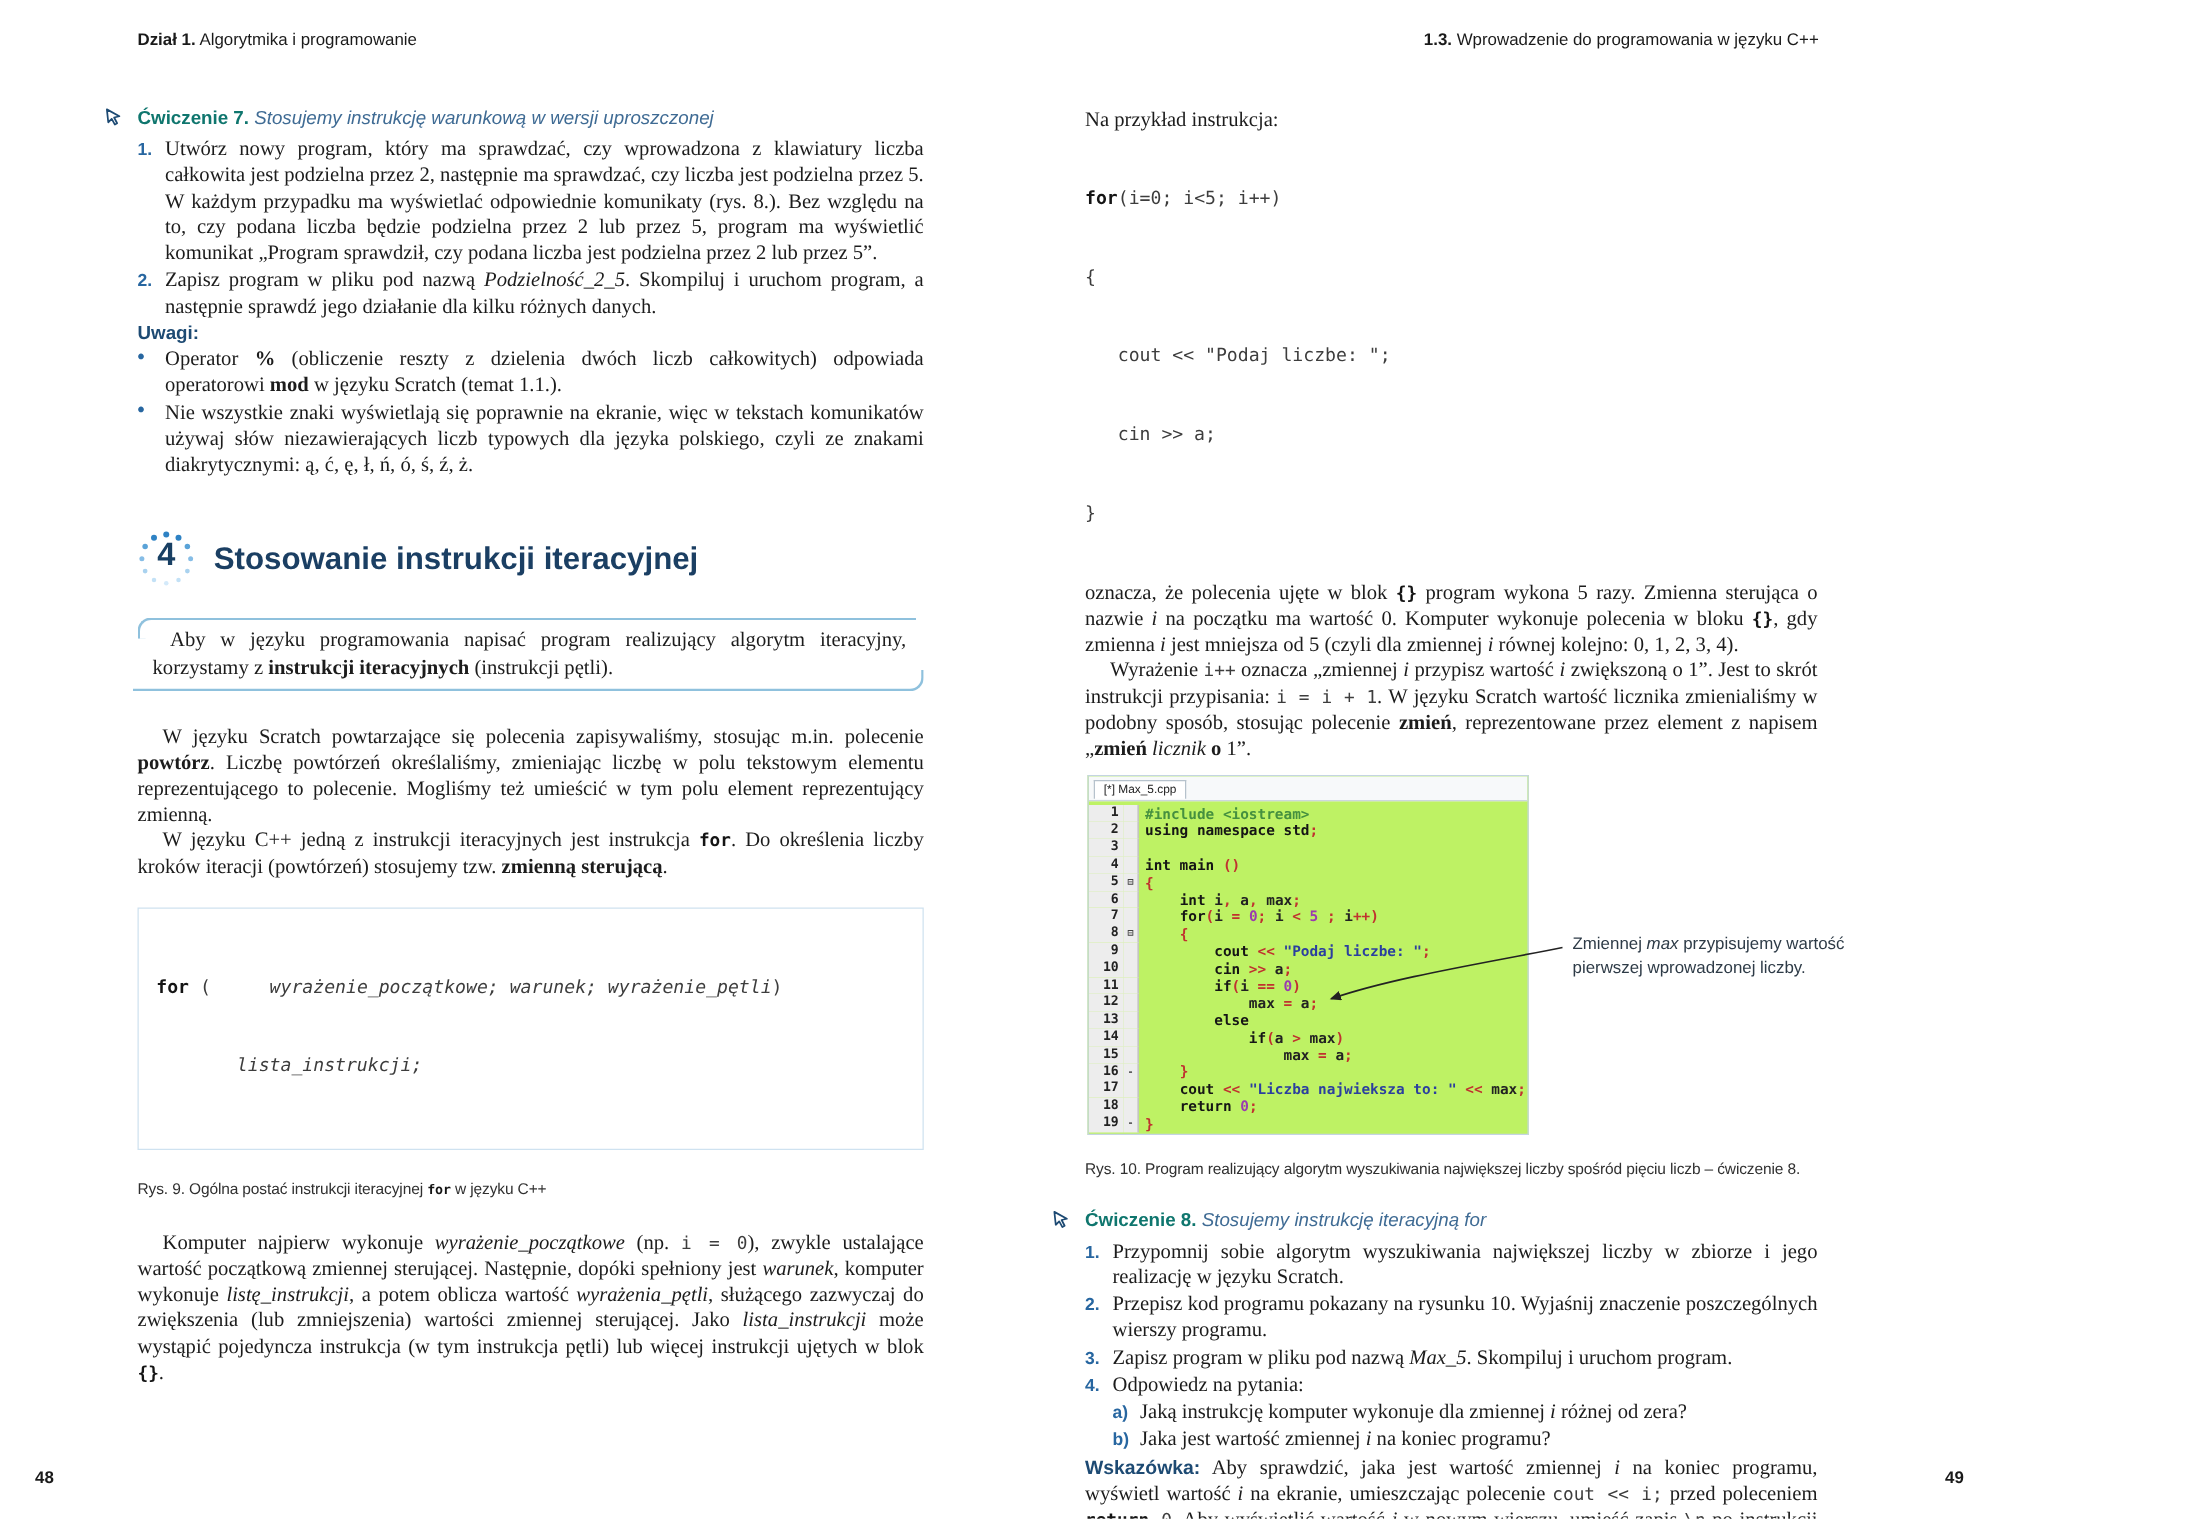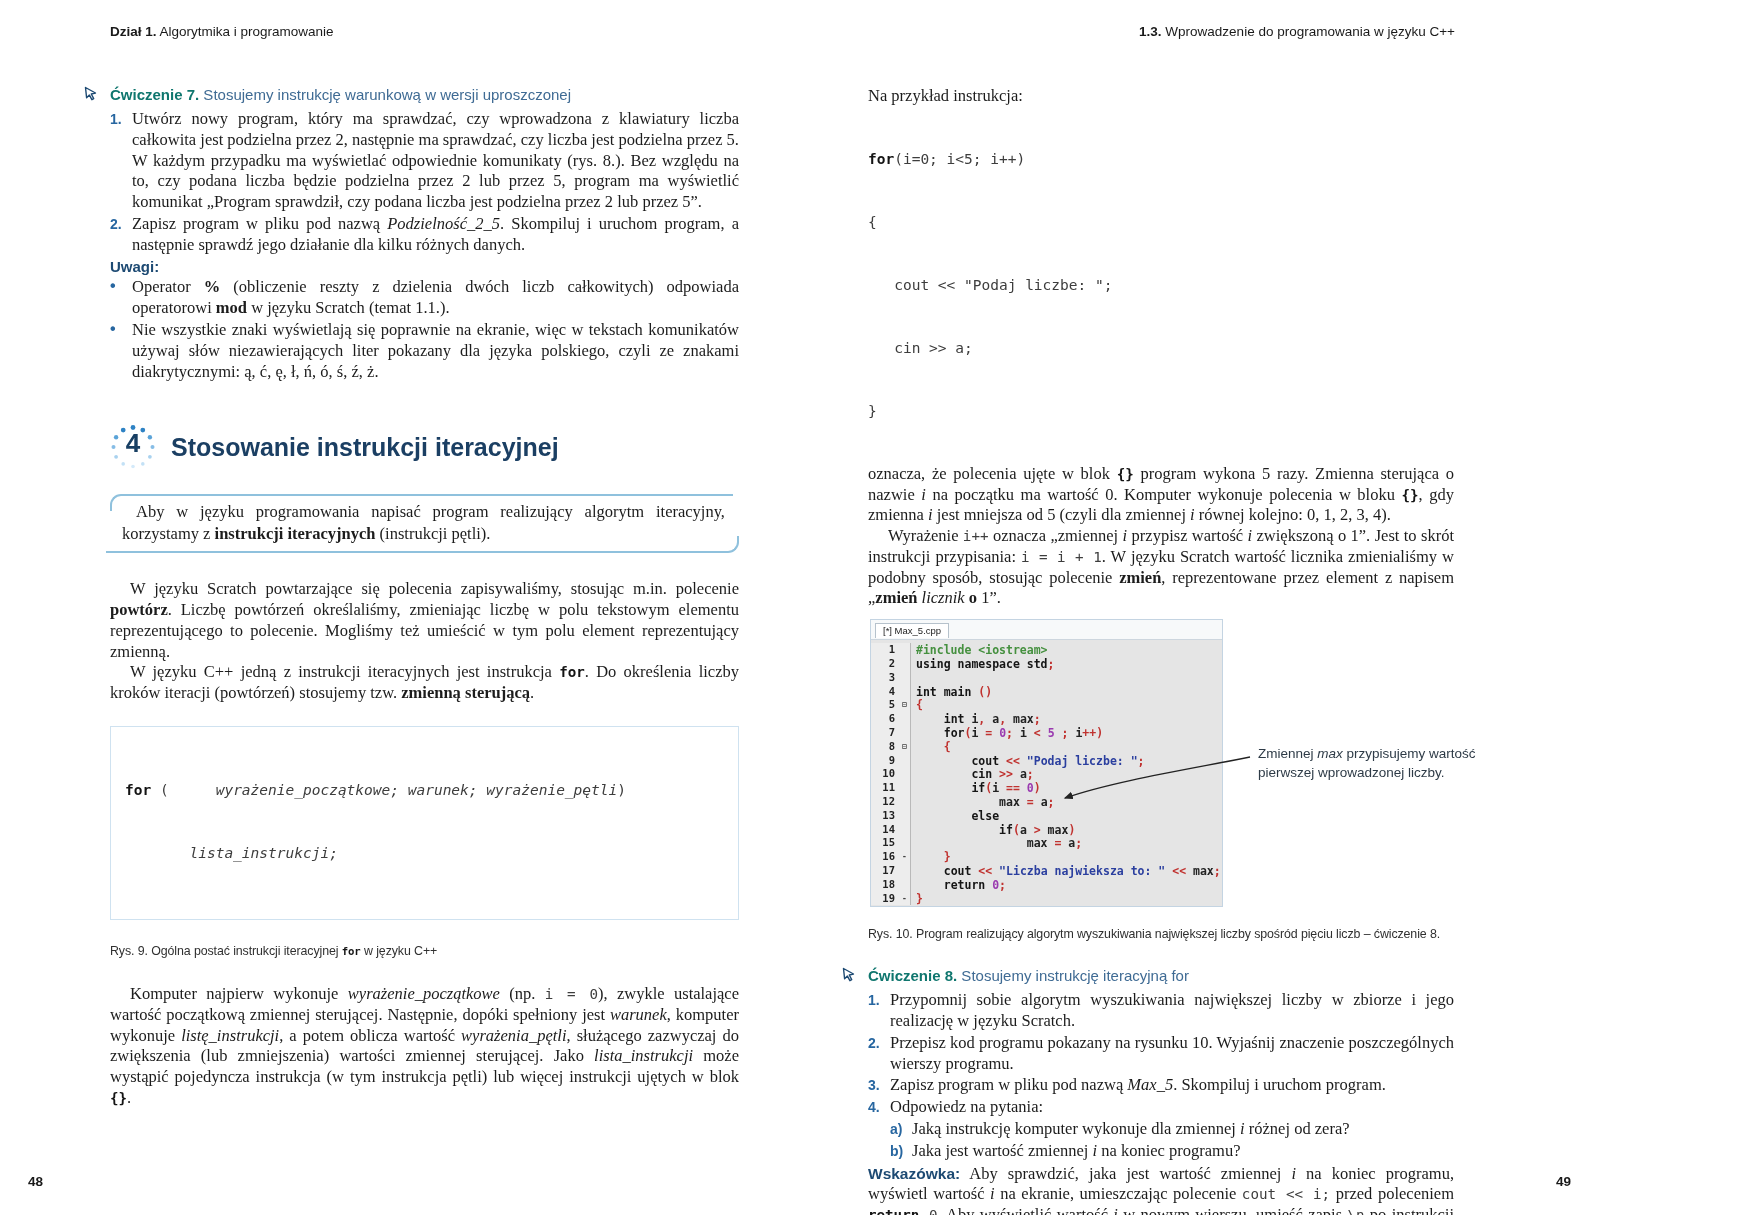--- a/index.html
+++ b/index.html
@@ -16,21 +16,21 @@
   .col-left{left:110px;width:629px;}
   .col-right{left:868px;width:586px;}
 
   
   .para{font-size:16.5px;line-height:1.26;text-align:justify;margin:0;}
   .indent{text-indent:20px;}
 
   
   .cw-head{position:relative;font-family:"Liberation Sans",sans-serif;font-size:15px;margin-bottom:6px;}
   .cw-head .cw-label{font-weight:700;color:#0f766e;}
-  .cw-head .cw-title{color:#3f6b94;}
+  .cw-head .cw-title{color:#3f6b94;font-style:italic;}
   .cw-icon{position:absolute;left:-27px;top:0px;}
 
   
   .li{display:flex;margin:0 0 1px 0;}
   .li .num{flex:0 0 22px;font-family:"Liberation Sans",sans-serif;font-weight:700;font-size:14px;
            color:#2766a0;padding-top:2px;}
   .li .txt{flex:1;font-size:16.5px;line-height:1.26;text-align:justify;}
   .sub{margin-left:22px;}
   .label-blue{font-family:"Liberation Sans",sans-serif;font-weight:700;font-size:15px;color:#1d4a73;margin:3px 0 2px;}
 
@@ -73,21 +73,21 @@
   .seg-k{font-weight:700;color:#151515;}
   .seg-g{font-weight:700;color:#45903f;margin-top:44px;}
   .seg-r{font-weight:700;color:#c0322f;}
   .seg-p{font-weight:700;color:#9a3ab0;}
   .seg-s{font-weight:700;color:#2b3f9f;}
   .seg-d{color:#222;}
 
   
   .figure{position:relative;margin-top:10px;height:302px;}
   .editor{position:absolute;left:2px;top:0;width:353px;height:288px;border:1px solid #c4d4e2;
-          background:#e5e5e5;box-sizing:border-box;overflow:hidden;}
+          background:#bef264;box-sizing:border-box;overflow:hidden;}
   .tabbar{height:19px;border-bottom:1px solid #cdd6de;background:#f7f9fa;}
   .tab{display:inline-block;margin:3px 0 0 4px;padding:1px 7px 2px;font-family:"Liberation Sans",sans-serif;
        font-size:9.5px;color:#222;background:#fff;border:1px solid #b6c2cc;border-bottom:none;}
   .eline{display:flex;height:13.8px;align-items:center;font-family:"DejaVu Sans Mono","Liberation Mono",monospace;
          font-size:11.5px;font-weight:700;}
   .ln{flex:0 0 24px;text-align:right;padding-right:4px;background:#ededed;color:#222;font-size:10.5px;height:100%;line-height:13.8px;}
   .fold{flex:0 0 11px;background:#ededed;border-right:1px solid #b9b9b9;color:#444;font-size:8px;
         line-height:13.8px;text-align:center;height:100%;}
   .ecode{padding-left:5px;white-space:pre;color:#222;}
 
@@ -126,21 +126,21 @@
   </div>
 
   <div class="label-blue">Uwagi:</div>
 
   <div class="li">
     <span class="num" style="color:#2766a0;font-size:16px;padding-top:0;">•</span>
     <div class="txt"><span>Operator </span><span class="seg-b">%</span><span> (obliczenie reszty z dzielenia dwóch liczb całkowitych) odpowiada operatorowi </span><span class="seg-b">mod</span><span> w języku Scratch (temat 1.1.).</span></div>
   </div>
   <div class="li">
     <span class="num" style="color:#2766a0;font-size:16px;padding-top:0;">•</span>
-    <div class="txt"><span>Nie wszystkie znaki wyświetlają się poprawnie na ekranie, więc w tekstach komunikatów używaj słów niezawierających liter pokazany dla języka polskiego, czyli ze znakami diakrytycznymi: ą, ć, ę, ł, ń, ó, ś, ź, ż.</span></div>
+    <div class="txt"><span>Nie wszystkie znaki wyświetlają się poprawnie na ekranie, więc w tekstach komunikatów używaj słów niezawierających liczb typowych dla języka polskiego, czyli ze znakami diakrytycznymi: ą, ć, ę, ł, ń, ó, ś, ź, ż.</span></div>
   </div>
 
   <div class="sec-head">
     <span class="spinner">
       <svg width="46" height="46" viewBox="0 0 46 46">
         <circle cx="23" cy="3.5" r="2.4" fill="#2e82c4"></circle>
         <circle cx="32.8" cy="6.1" r="2.4" fill="#2e82c4"></circle>
         <circle cx="39.9" cy="13.2" r="2.2" fill="#5aa3d8"></circle>
         <circle cx="42.5" cy="23" r="2.0" fill="#86bde6"></circle>
         <circle cx="39.9" cy="32.8" r="1.9" fill="#a9d2ef"></circle>

